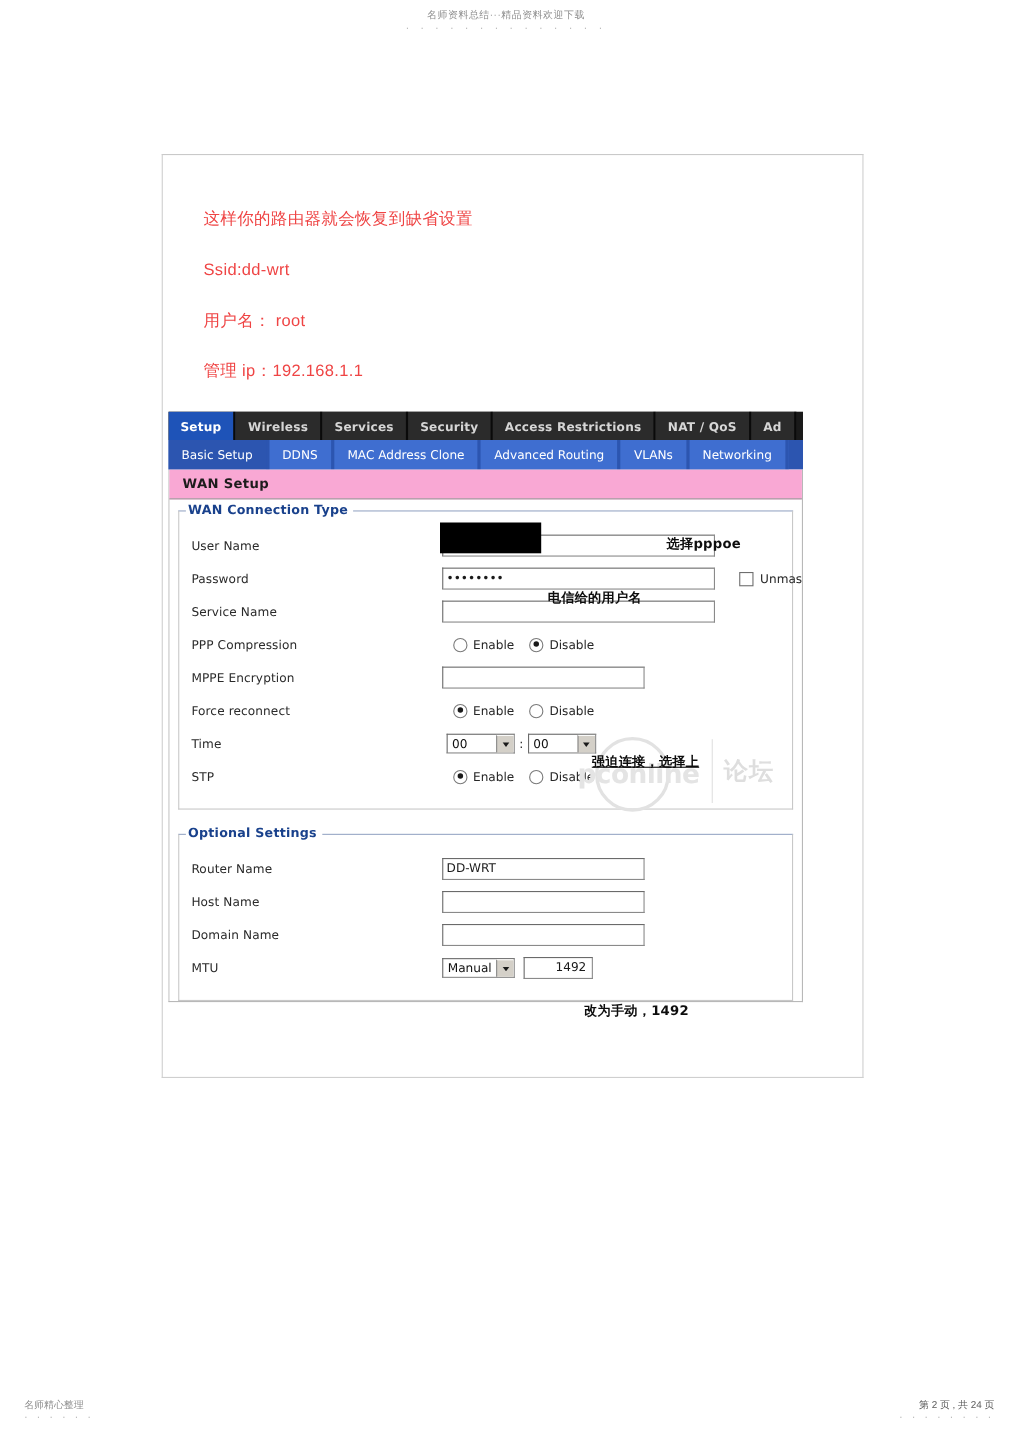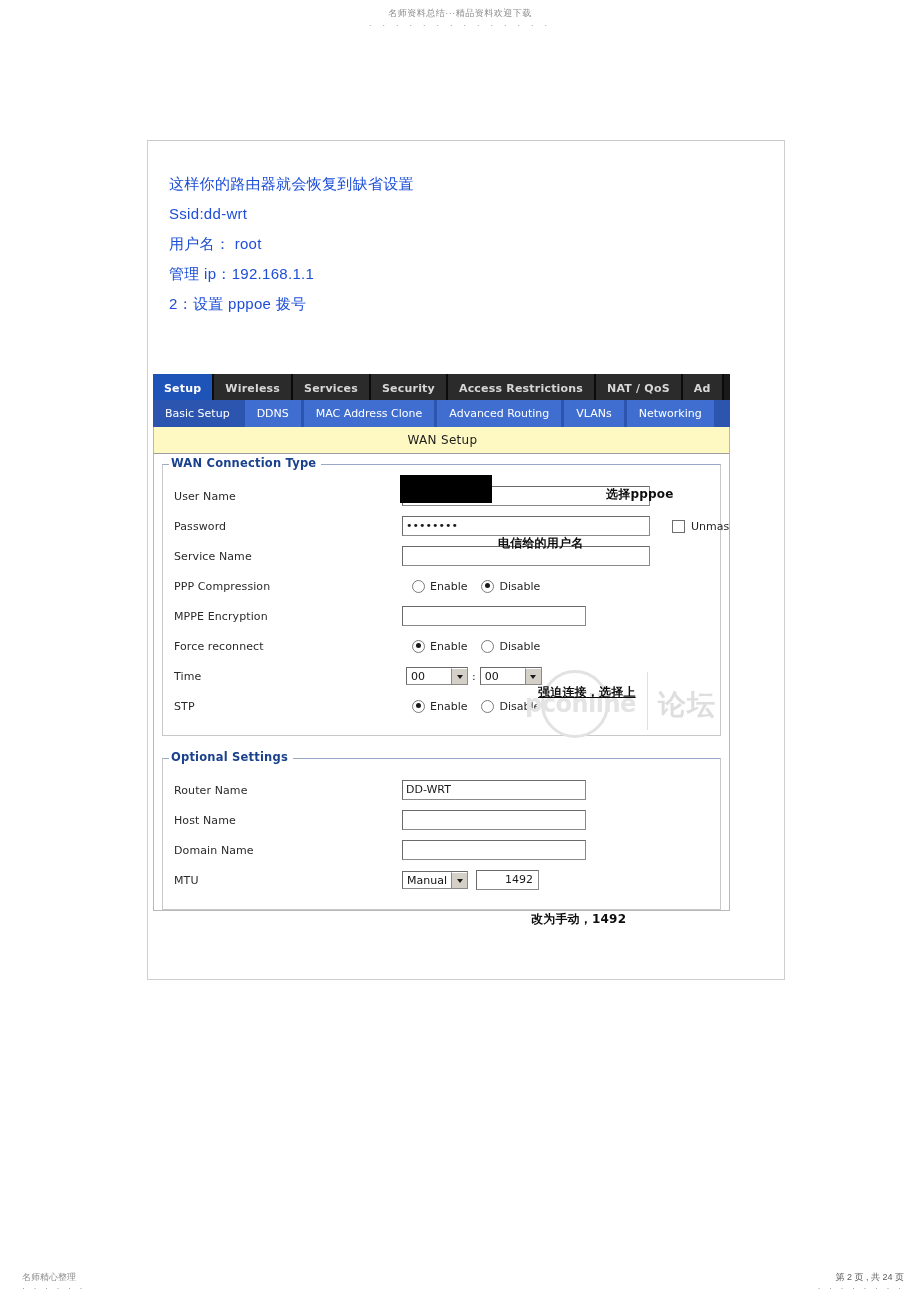--- a/index.html
+++ b/index.html
@@ -51,23 +51,23 @@
 
   .doc-body {
     position: absolute;
     left: 21px;
     top: 28px;
     width: 560px;
   }
 
   .para {
     font-size: 15px;
-    color: #1d4ed8;
+    color: #ef4444;
     line-height: 30px;
-    margin: 0;
+    margin: 16px;
     white-space: nowrap;
     letter-spacing: 0.3px;
   }
   .para.first { font-size: 15px; }
 
   
   .router-shot {
     position: absolute;
     left: 153px;
     top: 374px;
@@ -134,28 +134,27 @@
 
   
   .panel {
     border-left: 1px solid #b8b8b8;
     border-right: 1px solid #b8b8b8;
     border-bottom: 1px solid #b8b8b8;
     background: #ffffff;
     position: relative;
   }
   .section-title {
-    background: #fef9c3;
+    background: #f9a8d4;
     border-bottom: 1px solid #9d9d9d;
     color: #1c1c1c;
     font-size: 12px;
-    font-weight: normal;
+    font-weight: bold;
     padding: 6px 10px 6px 12px;
     letter-spacing: 0.3px;
-    text-align: center;
   }
 
   .fieldset {
     position: relative;
     margin: 10px 8px 0 8px;
     border: 1px solid #c8c8c8;
     border-top: 1px solid #98a8c6;
     padding: 16px 6px 14px 6px;
   }
   .legend {
@@ -339,21 +338,21 @@
     letter-spacing: -0.5px;
     font-family: "DejaVu Sans", sans-serif;
   }
   .wm-divider {
     left: 494px; top: 298px;
     width: 1px; height: 58px;
     background: #e0e0e0;
   }
   .wm-cn {
     left: 505px; top: 312px;
-    font-size: 28px;
+    font-size: 22px;
     font-weight: bold;
     color: #dedede;
     letter-spacing: 1px;
   }
 
   
   .footer-left {
     position: absolute;
     left: 22px;
     top: 1272px;

